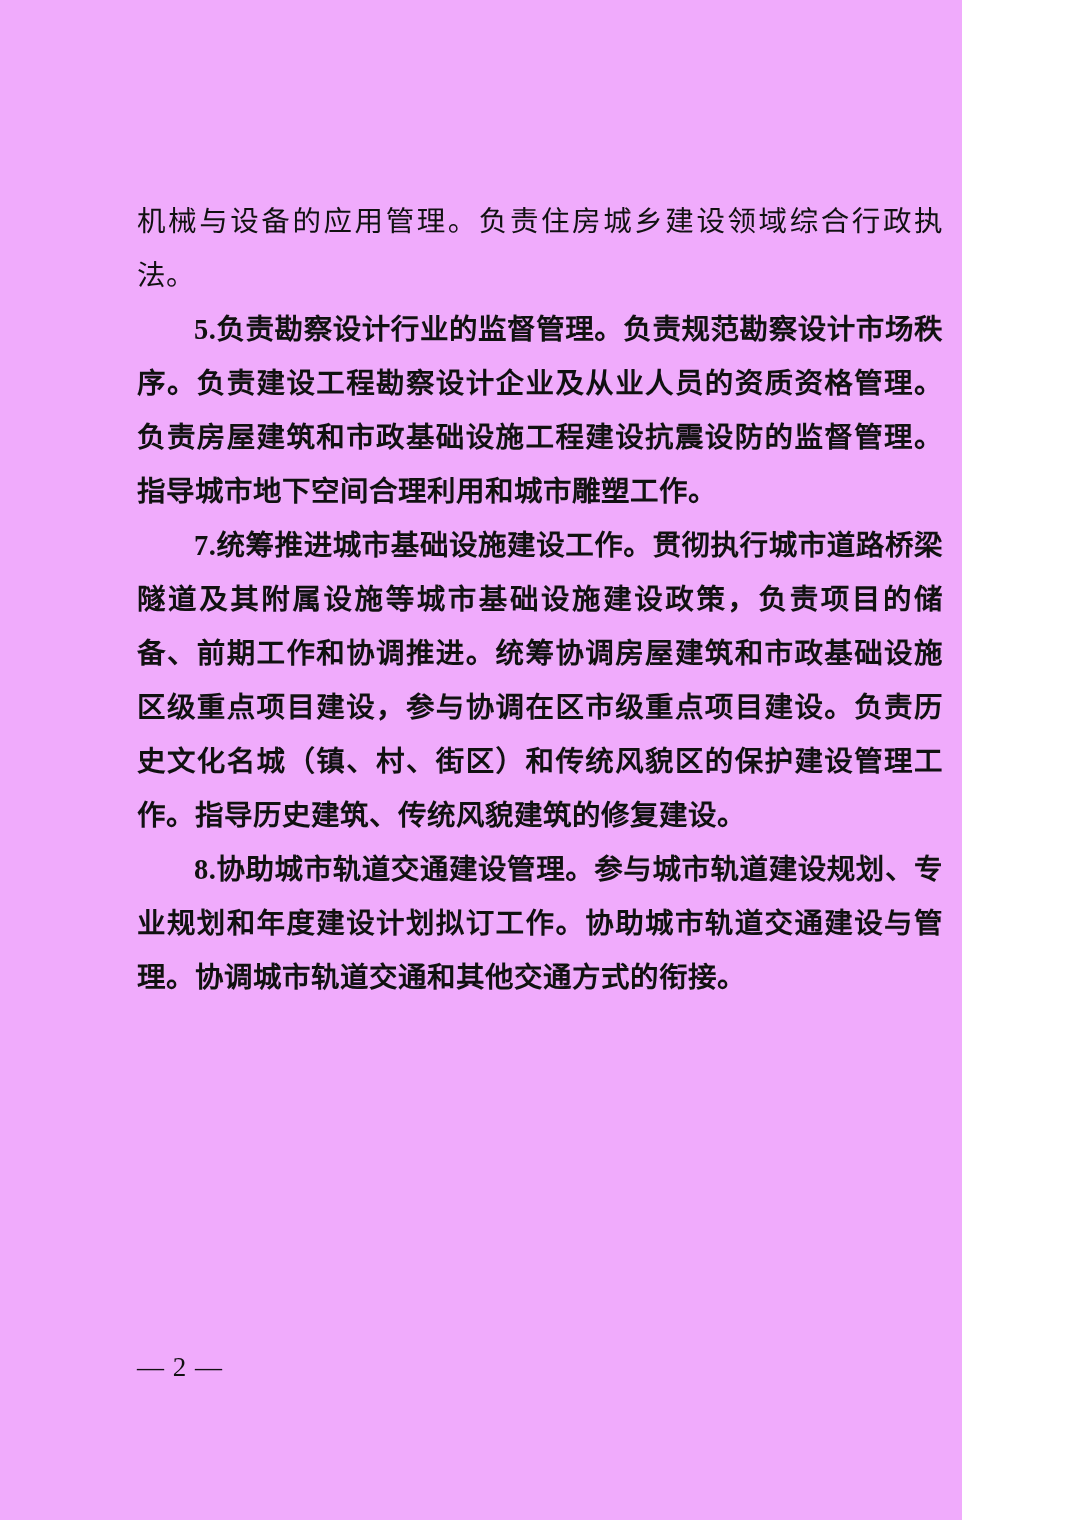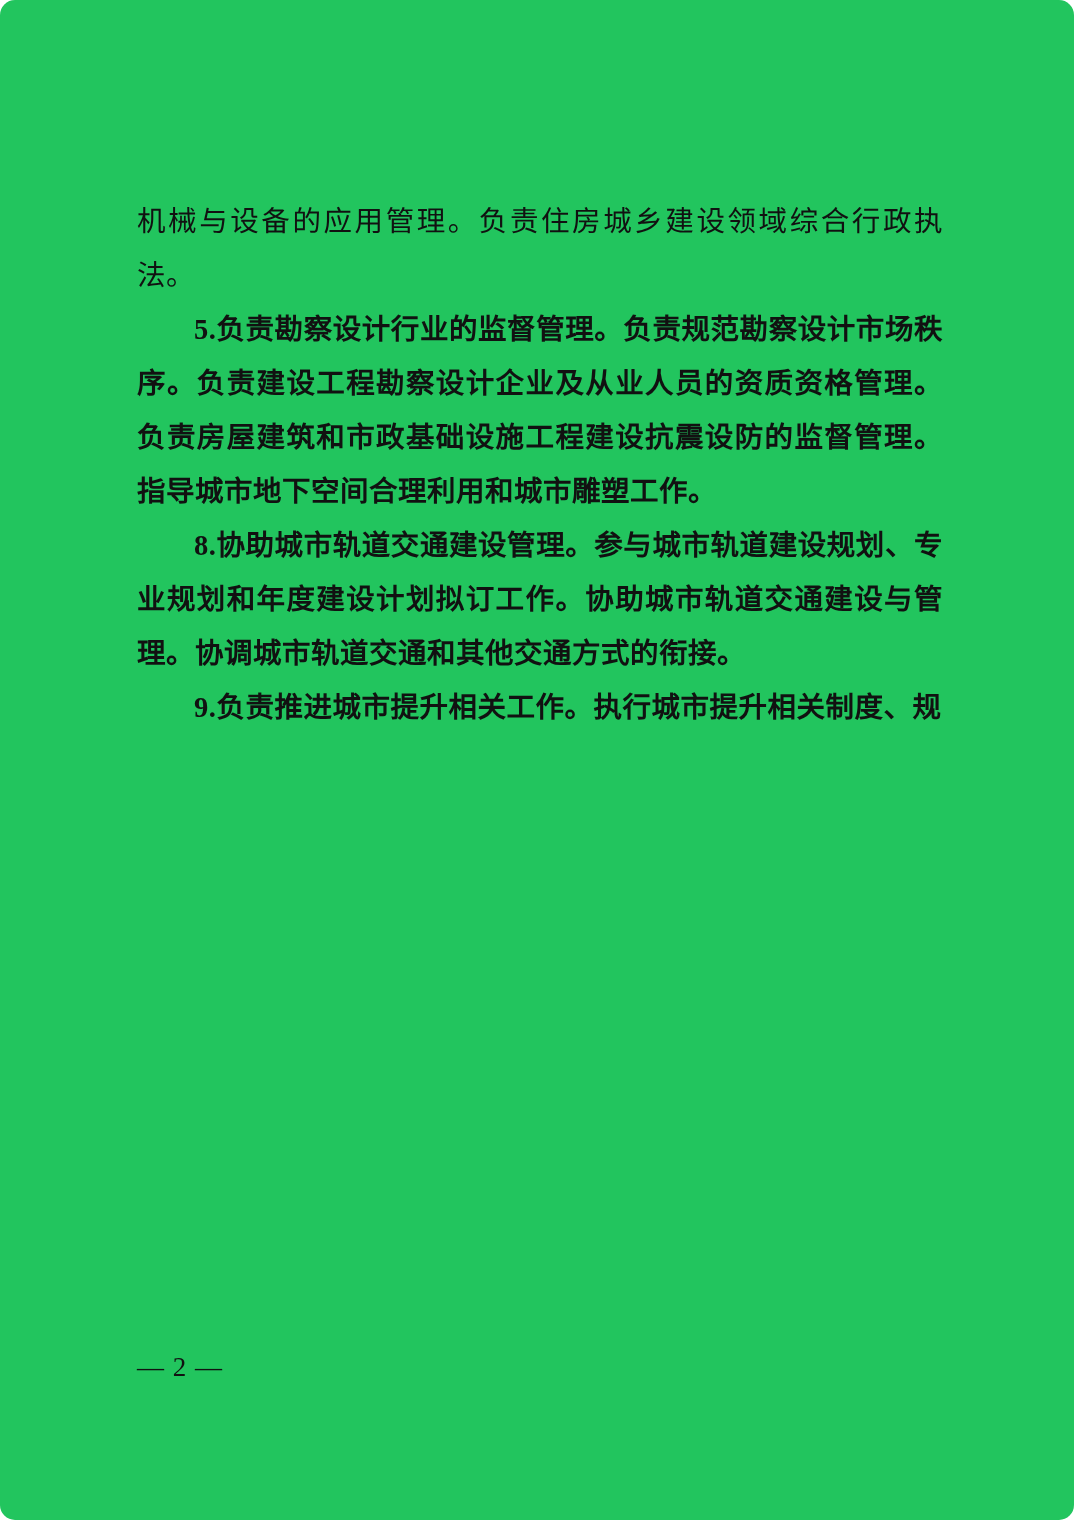--- a/index.html
+++ b/index.html
@@ -2,27 +2,26 @@
 <html lang="zh-CN"><head>
 <meta charset="utf-8">
 <style>
   html, body {
     margin: 0;
     padding: 0;
     background: #ffffff;
   }
   .page {
     position: relative;
-    width: 1074px;
+    width: 962px;
     height: 1520px;
-    background: #22c55e;
+    background: #f0abfc;
     overflow: hidden;
     font-family: "Liberation Serif", "DejaVu Serif", serif;
     color: #111111;
-    border-radius: 15px;
   }
   .doc-body {
     position: absolute;
     left: 137px;
     top: 195px;
     width: 806px;
   }
   .doc-paragraph {
     margin: 0;
     font-size: 28.5px;
@@ -46,18 +45,18 @@
     color: #111111;
   }
 </style>
 </head>
 <body>
 
 <div class="page">
   <div class="doc-body">
     <p class="doc-paragraph">机械与设备的应用管理。负责住房城乡建设领域综合行政执法。</p>
     <p class="doc-paragraph indent">5.负责勘察设计行业的监督管理。负责规范勘察设计市场秩序。负责建设工程勘察设计企业及从业人员的资质资格管理。负责房屋建筑和市政基础设施工程建设抗震设防的监督管理。指导城市地下空间合理利用和城市雕塑工作。</p>
+    <p class="doc-paragraph indent">7.统筹推进城市基础设施建设工作。贯彻执行城市道路桥梁隧道及其附属设施等城市基础设施建设政策，负责项目的储备、前期工作和协调推进。统筹协调房屋建筑和市政基础设施区级重点项目建设，参与协调在区市级重点项目建设。负责历史文化名城（镇、村、街区）和传统风貌区的保护建设管理工作。指导历史建筑、传统风貌建筑的修复建设。</p>
     <p class="doc-paragraph indent">8.协助城市轨道交通建设管理。参与城市轨道建设规划、专业规划和年度建设计划拟订工作。协助城市轨道交通建设与管理。协调城市轨道交通和其他交通方式的衔接。</p>
-    <p class="doc-paragraph indent">9.负责推进城市提升相关工作。执行城市提升相关制度、规</p>
   </div>
 
   <div class="page-number">— 2 —</div>
 </div>
 
 </body></html>

